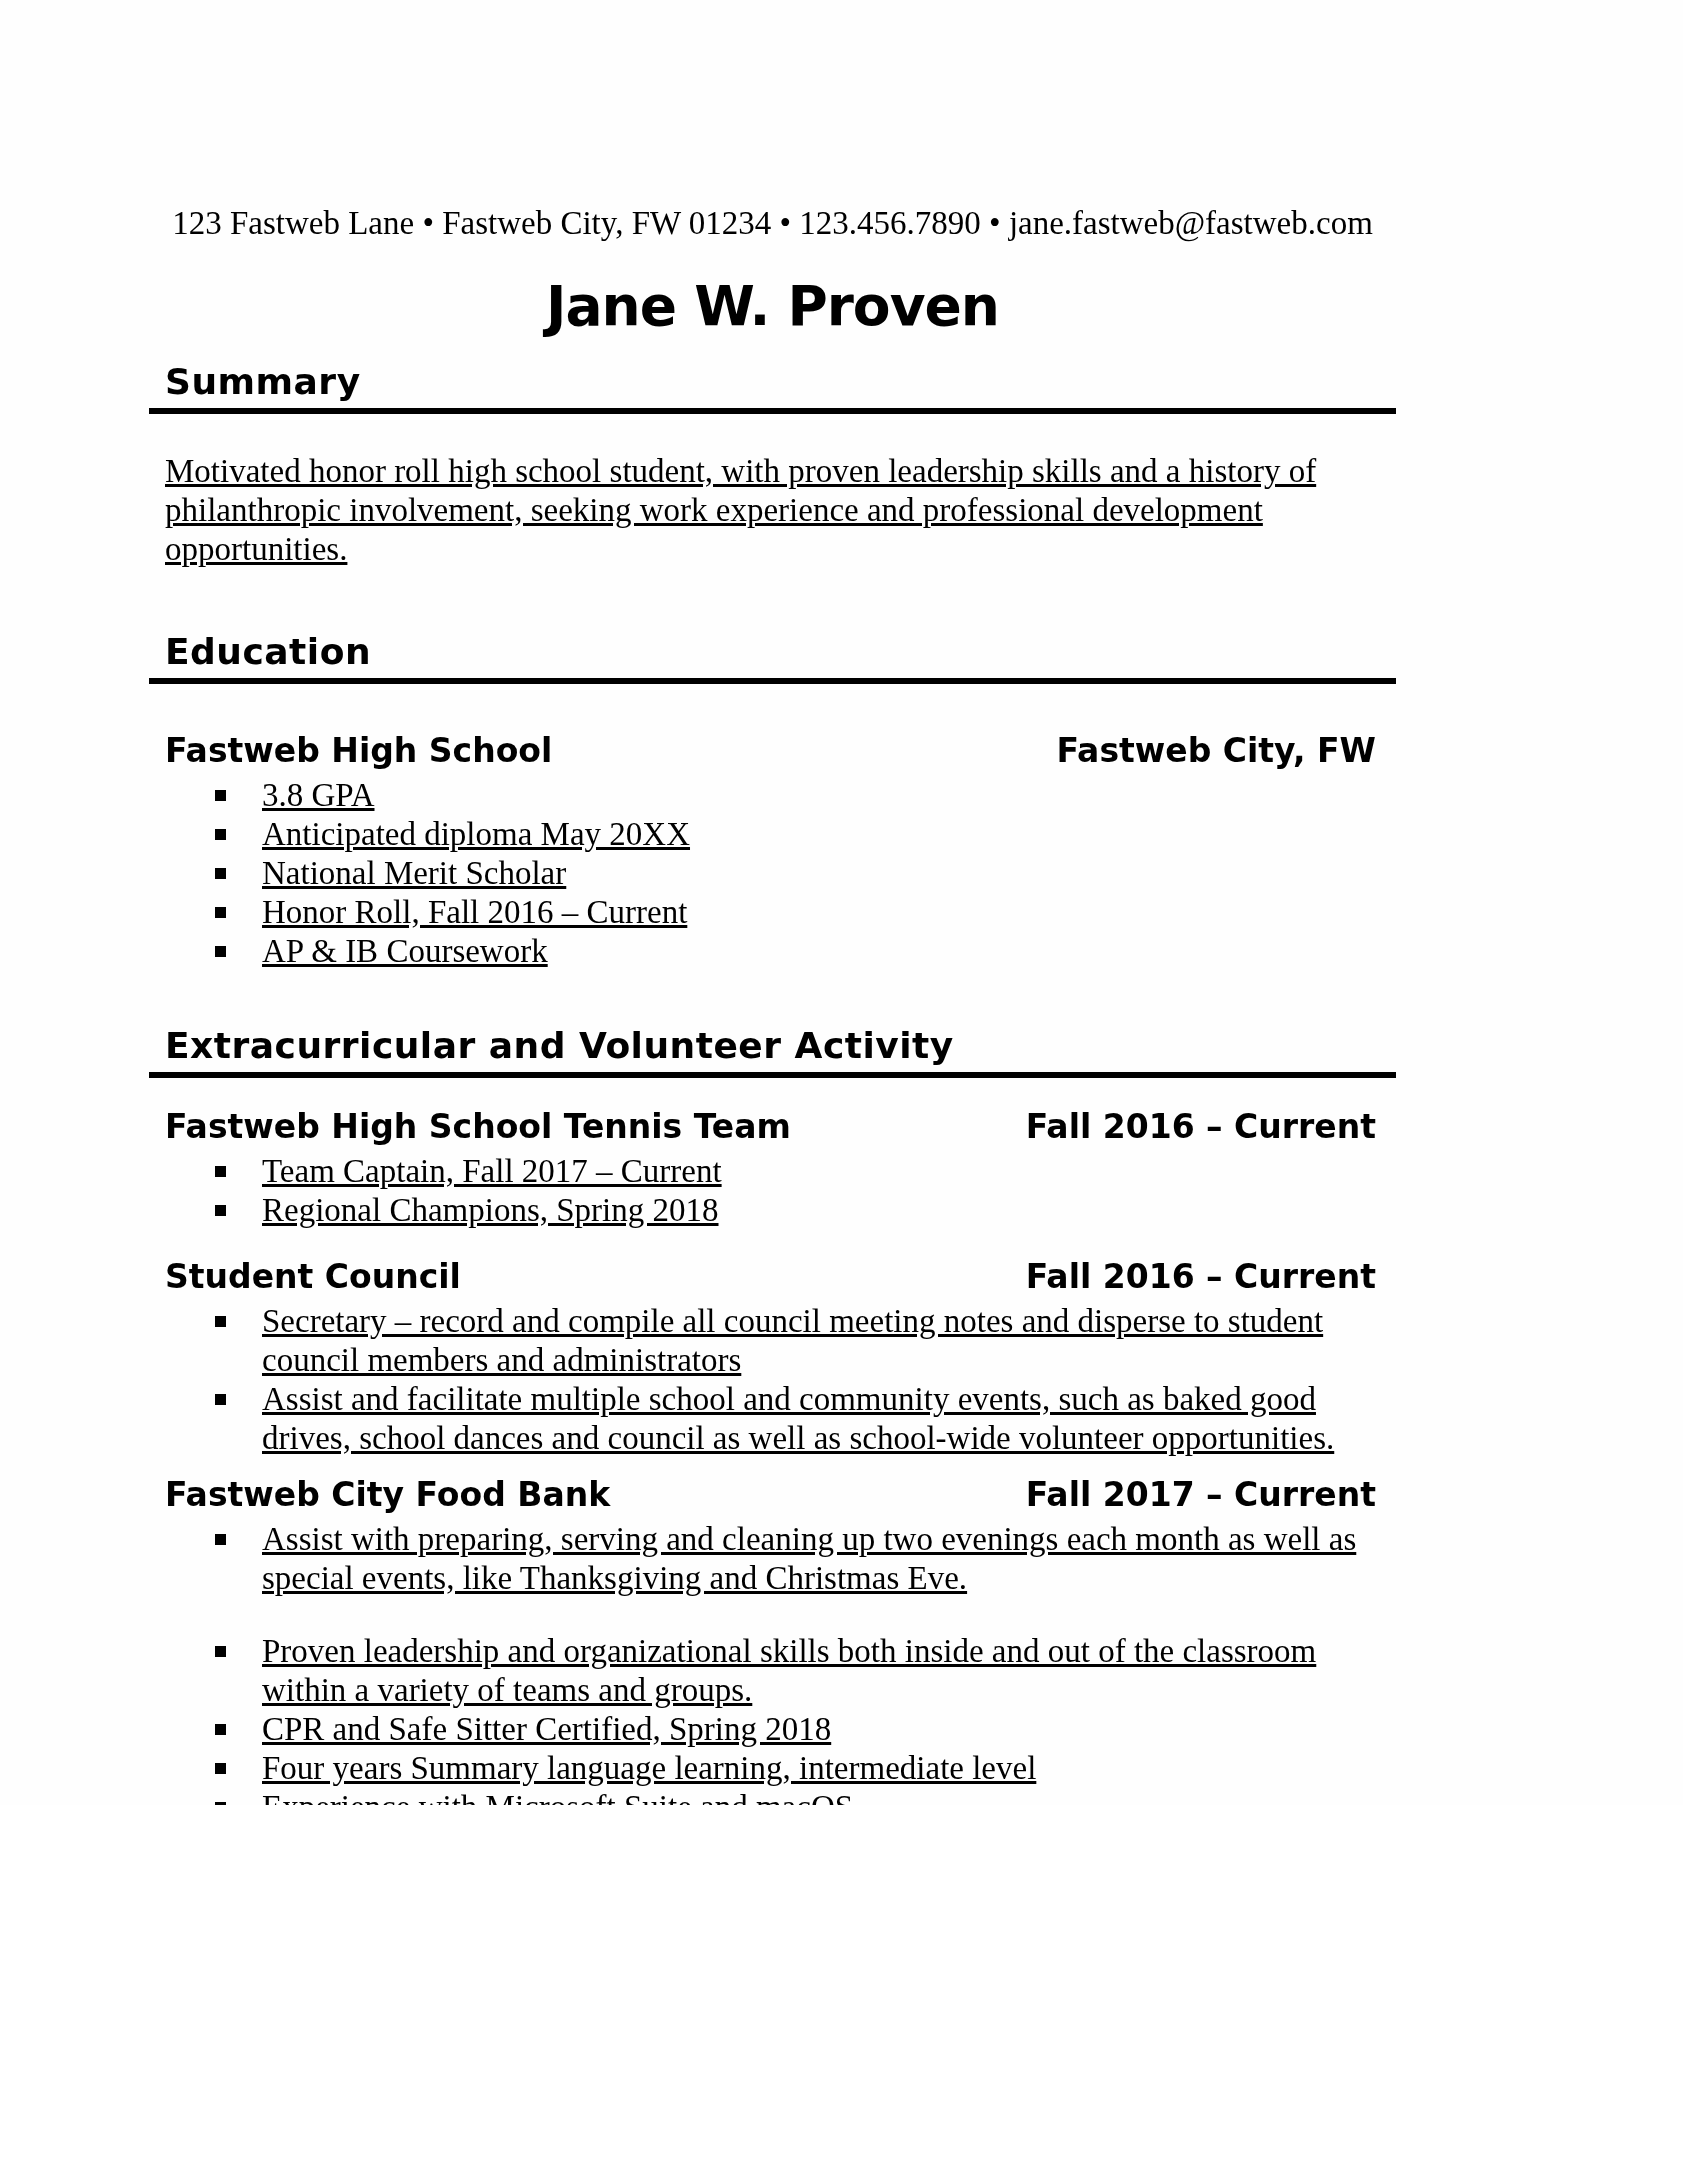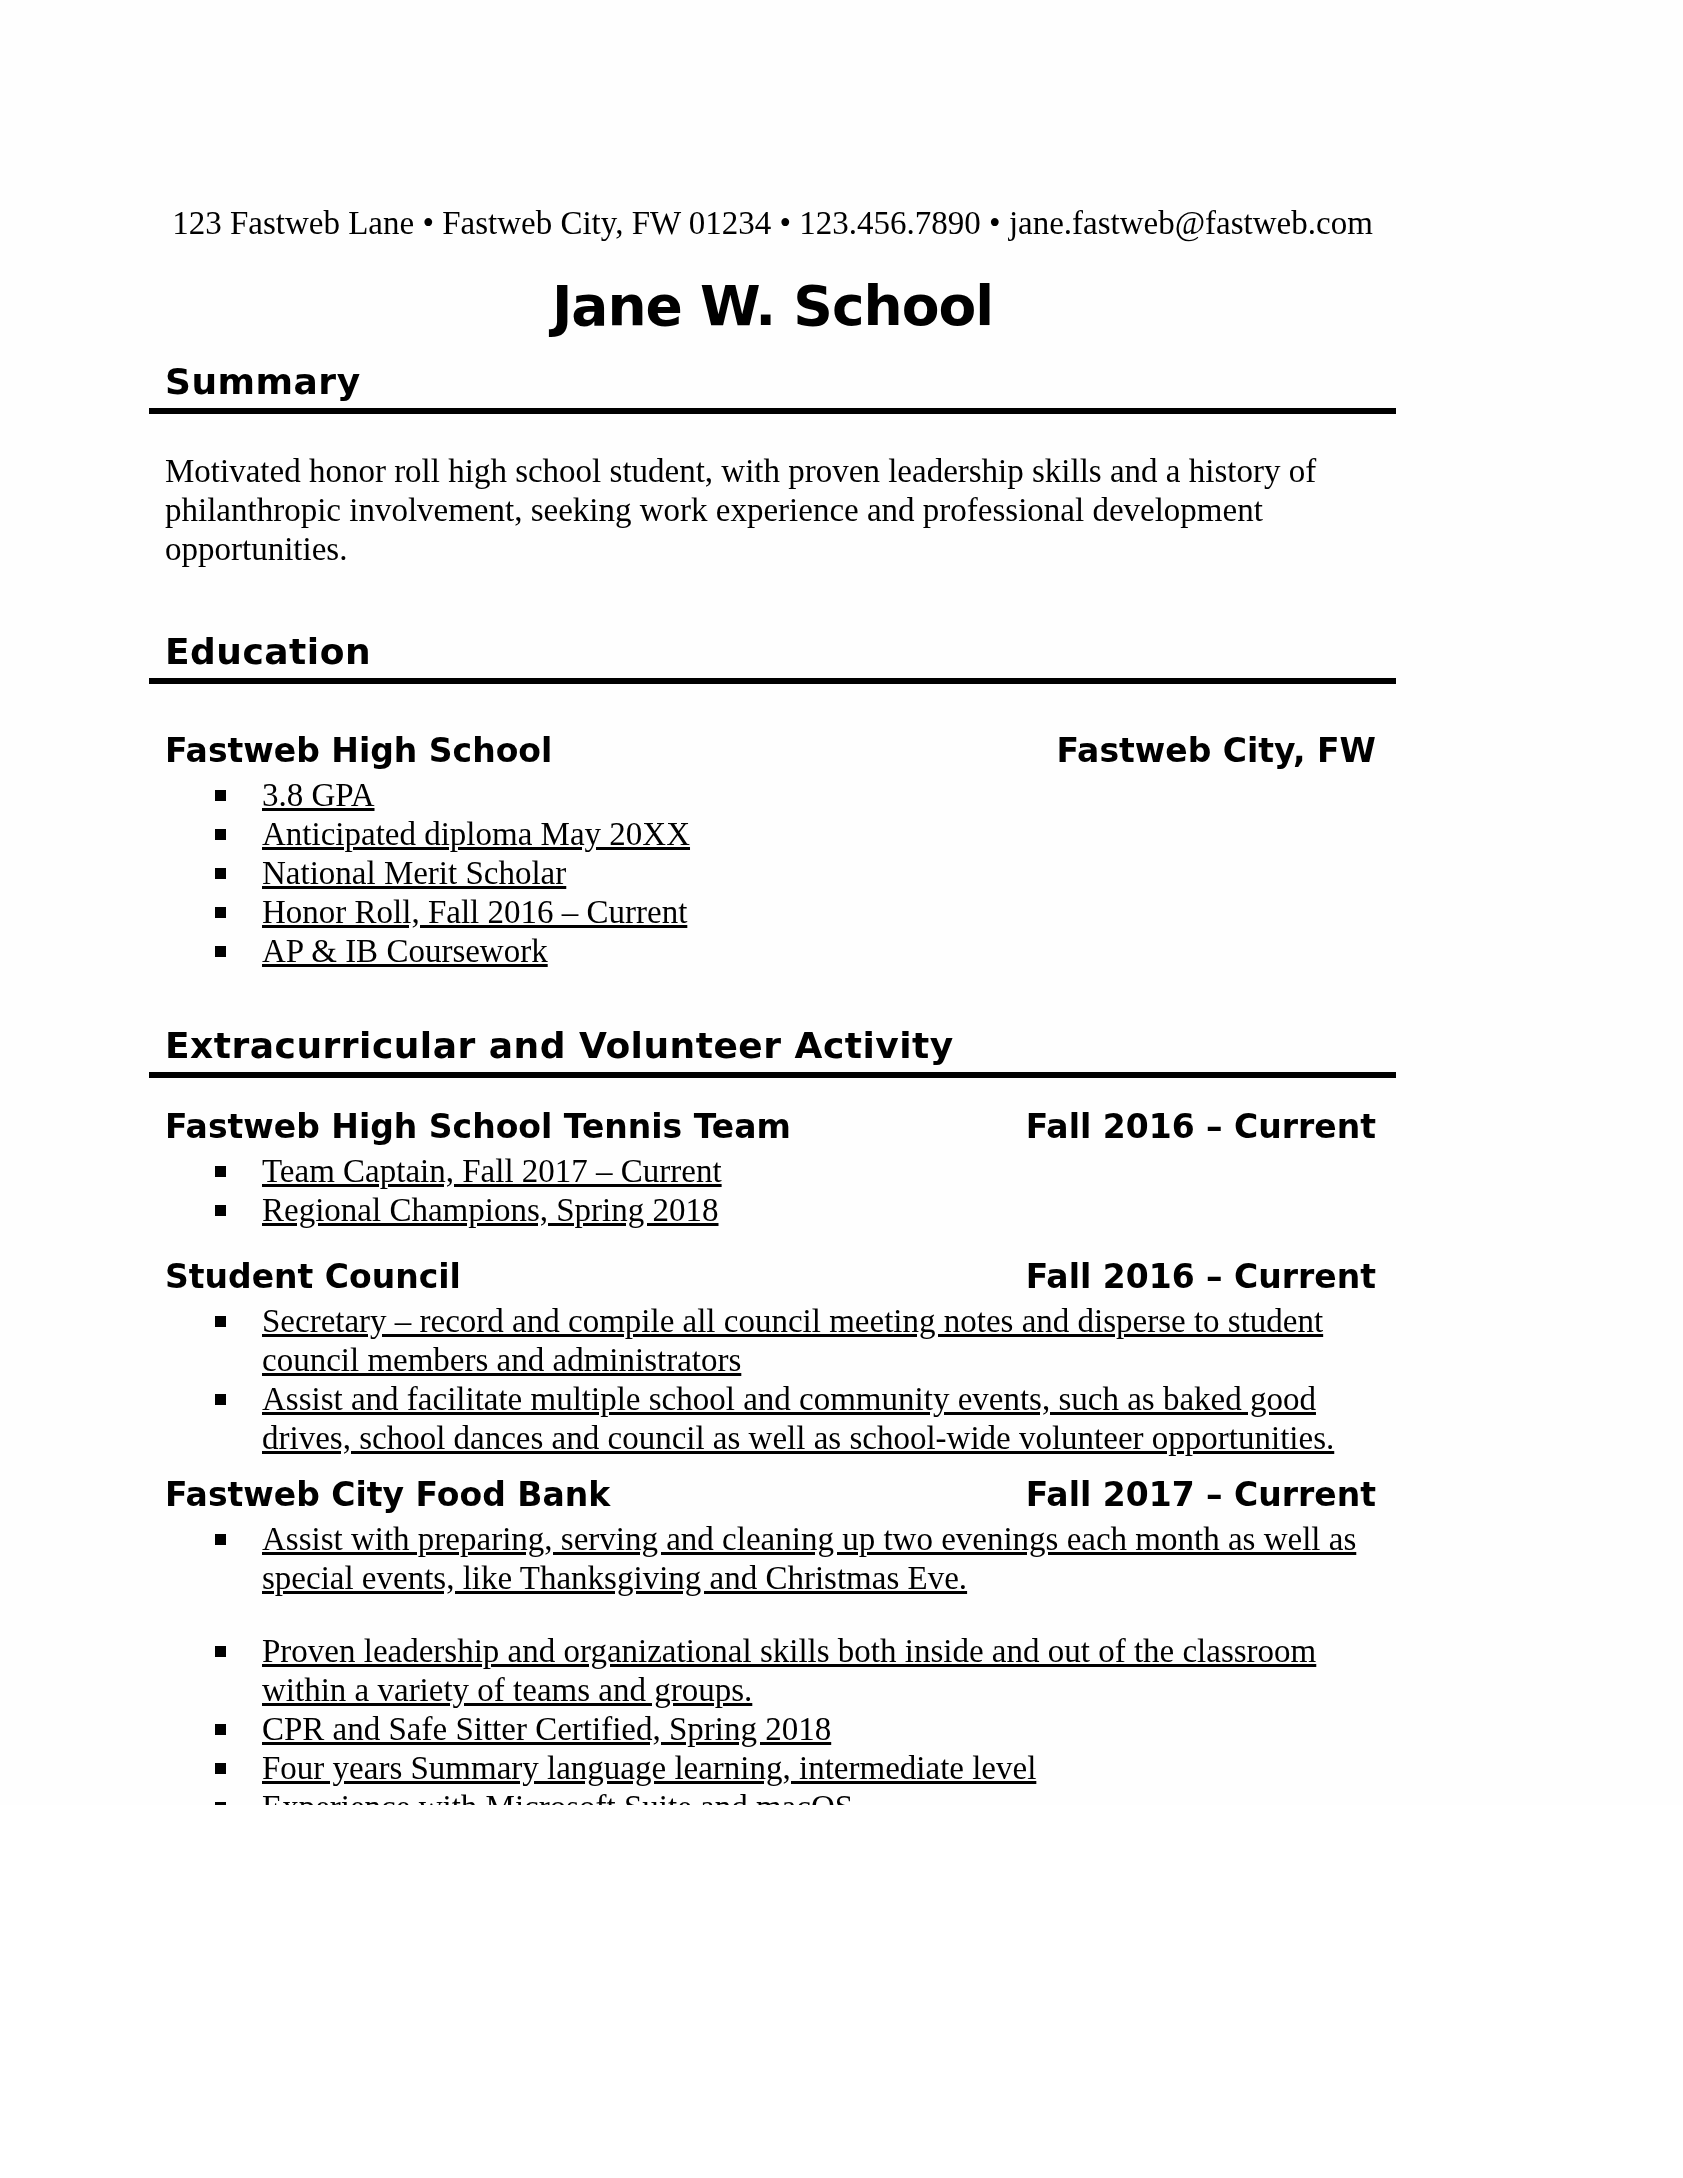--- a/index.html
+++ b/index.html
@@ -43,20 +43,21 @@
   .sec-summary h2.sec { margin-top: 20px; }
   .sec-education h2.sec { margin-top: 63px; }
   .sec-extra h2.sec { margin-top: 55px; }
   .sec-skills h2.sec { margin-top: 50px; }
 
   .body-text {
     margin: 38px 0 0 0;
     padding-left: 16px;
     max-width: 1158px;
     font: 33px/39px "Liberation Serif", serif;
+    text-decoration: underline;
   }
 
   
   .entry-head {
     display: flex;
     justify-content: space-between;
     align-items: flex-end;
     padding: 0 20px 0 16px;
     font: bold 33px/42px "DejaVu Sans", sans-serif;
   }
@@ -89,21 +90,21 @@
     background: #000000;
   }
 </style>
 </head>
 <body>
 
 <div class="page">
   <div class="content">
 
     <p class="contact">123 Fastweb Lane • Fastweb City, FW 01234 • 123.456.7890 • jane.fastweb@fastweb.com</p>
-    <h1 class="name">Jane W. School</h1>
+    <h1 class="name">Jane W. Proven</h1>
 
     <section class="sec-summary">
       <h2 class="sec">Summary</h2>
       <p class="body-text">Motivated honor roll high school student, with proven leadership skills and a history of philanthropic involvement, seeking work experience and professional development opportunities.</p>
     </section>
 
     <section class="sec-education">
       <h2 class="sec">Education</h2>
       <div class="entry entry-first">
         <div class="entry-head">

